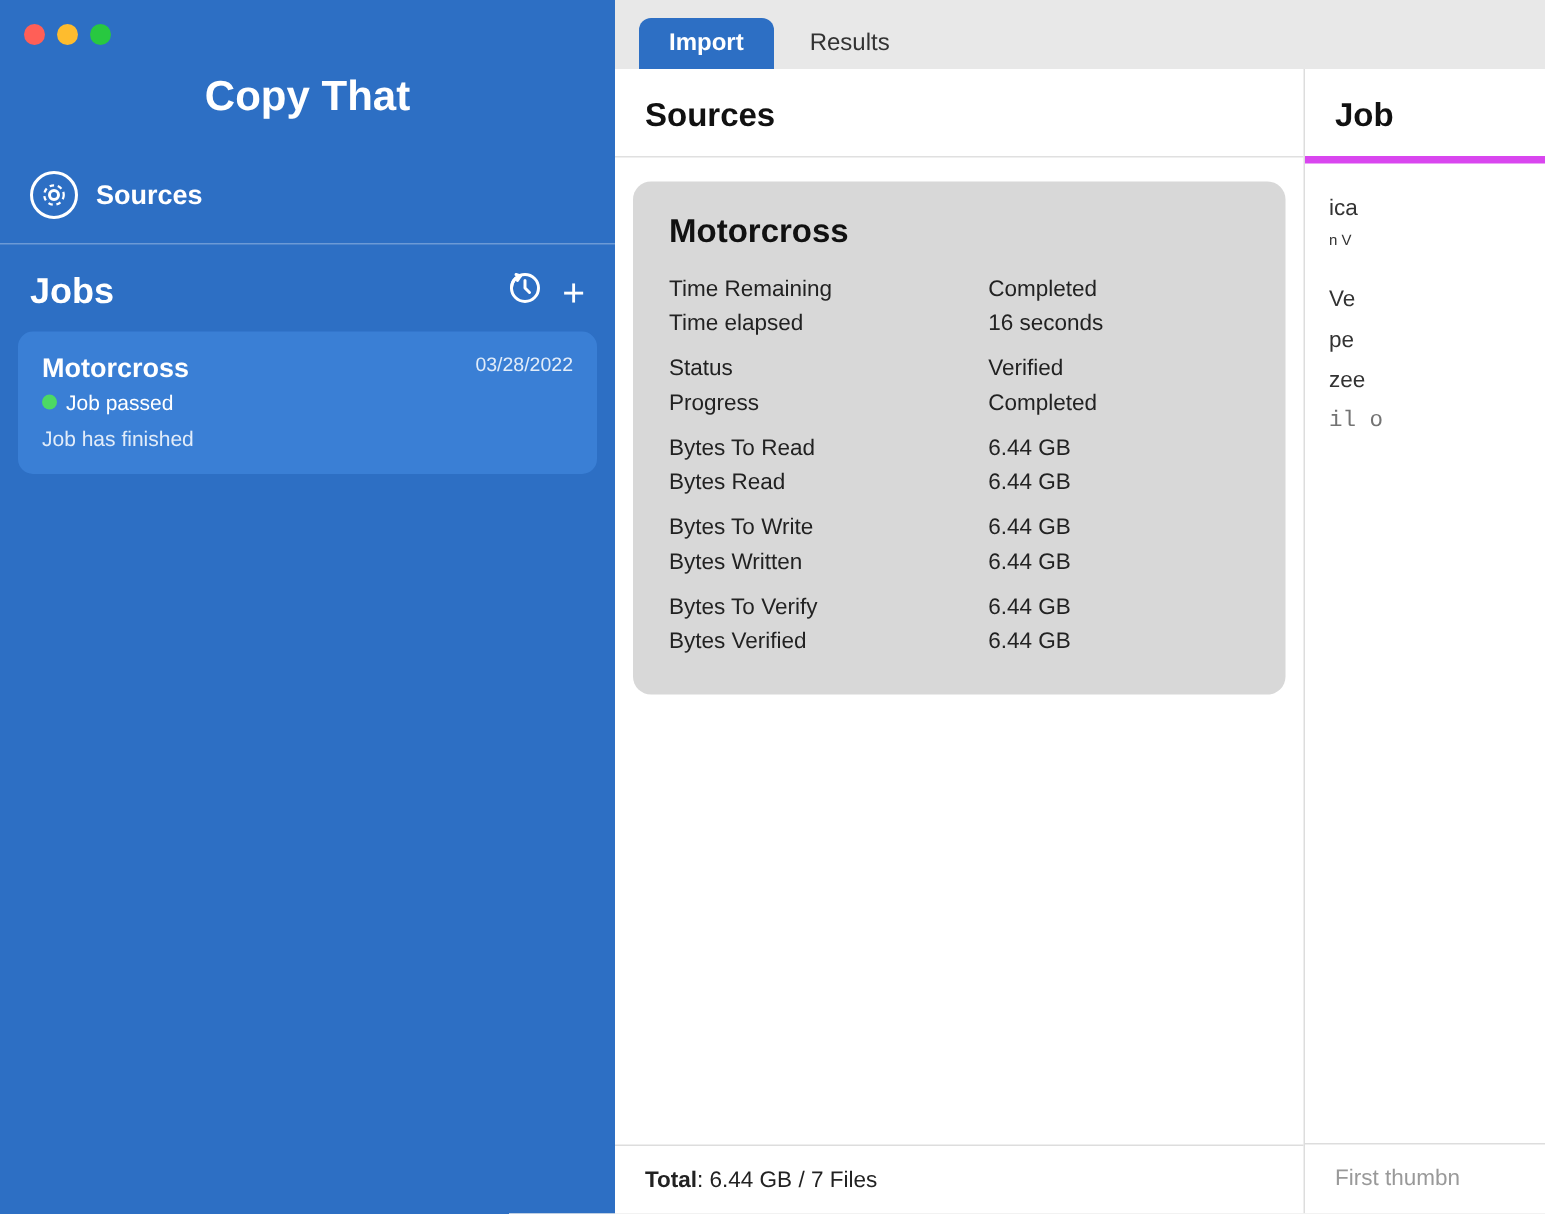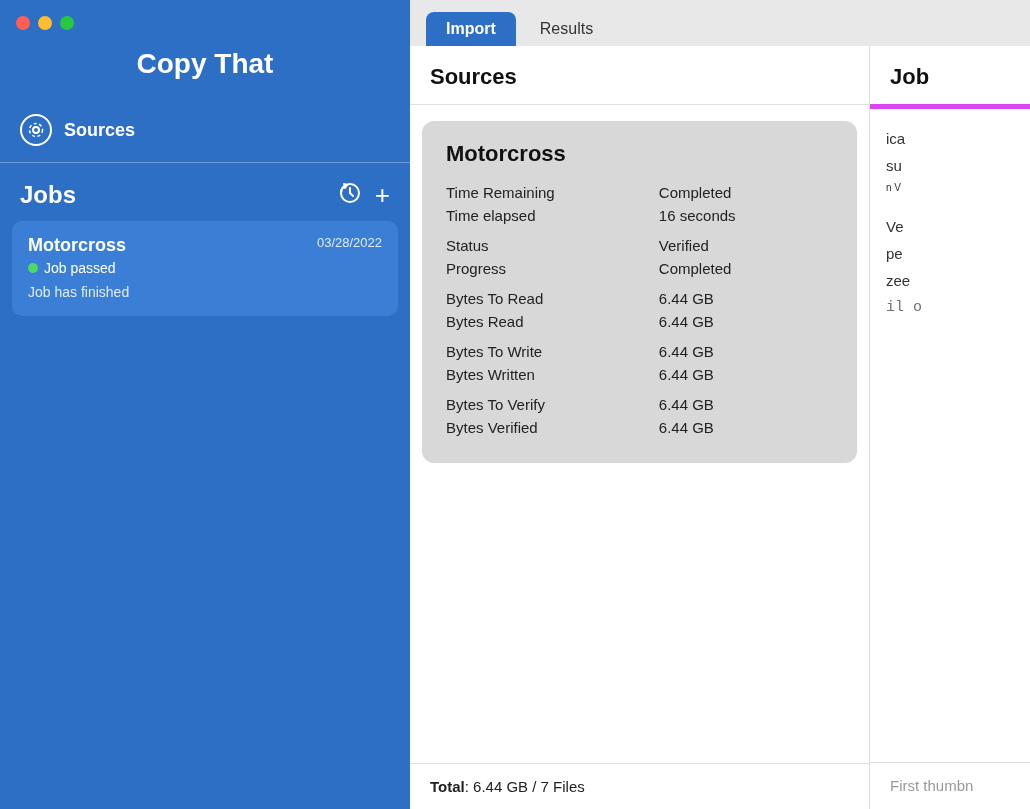--- a/index.html
+++ b/index.html
@@ -420,21 +420,20 @@
       </div>
     </div>
 
     <div class="job-panel">
       <div class="job-panel-header">
         <span class="panel-title">Job</span>
       </div>
       <div class="job-panel-body">
         <div id="partial-lines-container">
             <div style="font-size: 15px; color: rgb(51, 51, 51); line-height: 1.8;">ica</div>
-            <div style="font-size: 15px; color: rgb(51, 51, 51); line-height: 1.8;">su</div>
             <div style="font-size: 10px; color: rgb(51, 51, 51); line-height: 1.8;">n V</div>
             <div style="font-size: 15px; color: rgb(51, 51, 51); line-height: 1.8; margin-top: 16px;">Ve</div>
             <div style="font-size: 15px; color: rgb(51, 51, 51); line-height: 1.8;">pe</div>
             <div style="font-size: 15px; color: rgb(51, 51, 51); line-height: 1.8;">zee</div>
             <div style="font-size: 15px; color: #737373; line-height: 1.8; font-family: Liberation Mono, monospace;">il o</div>
           </div>
       </div>
       <div class="job-panel-footer">
         <span class="first-thumb-text">First thumbn</span>
       </div>

